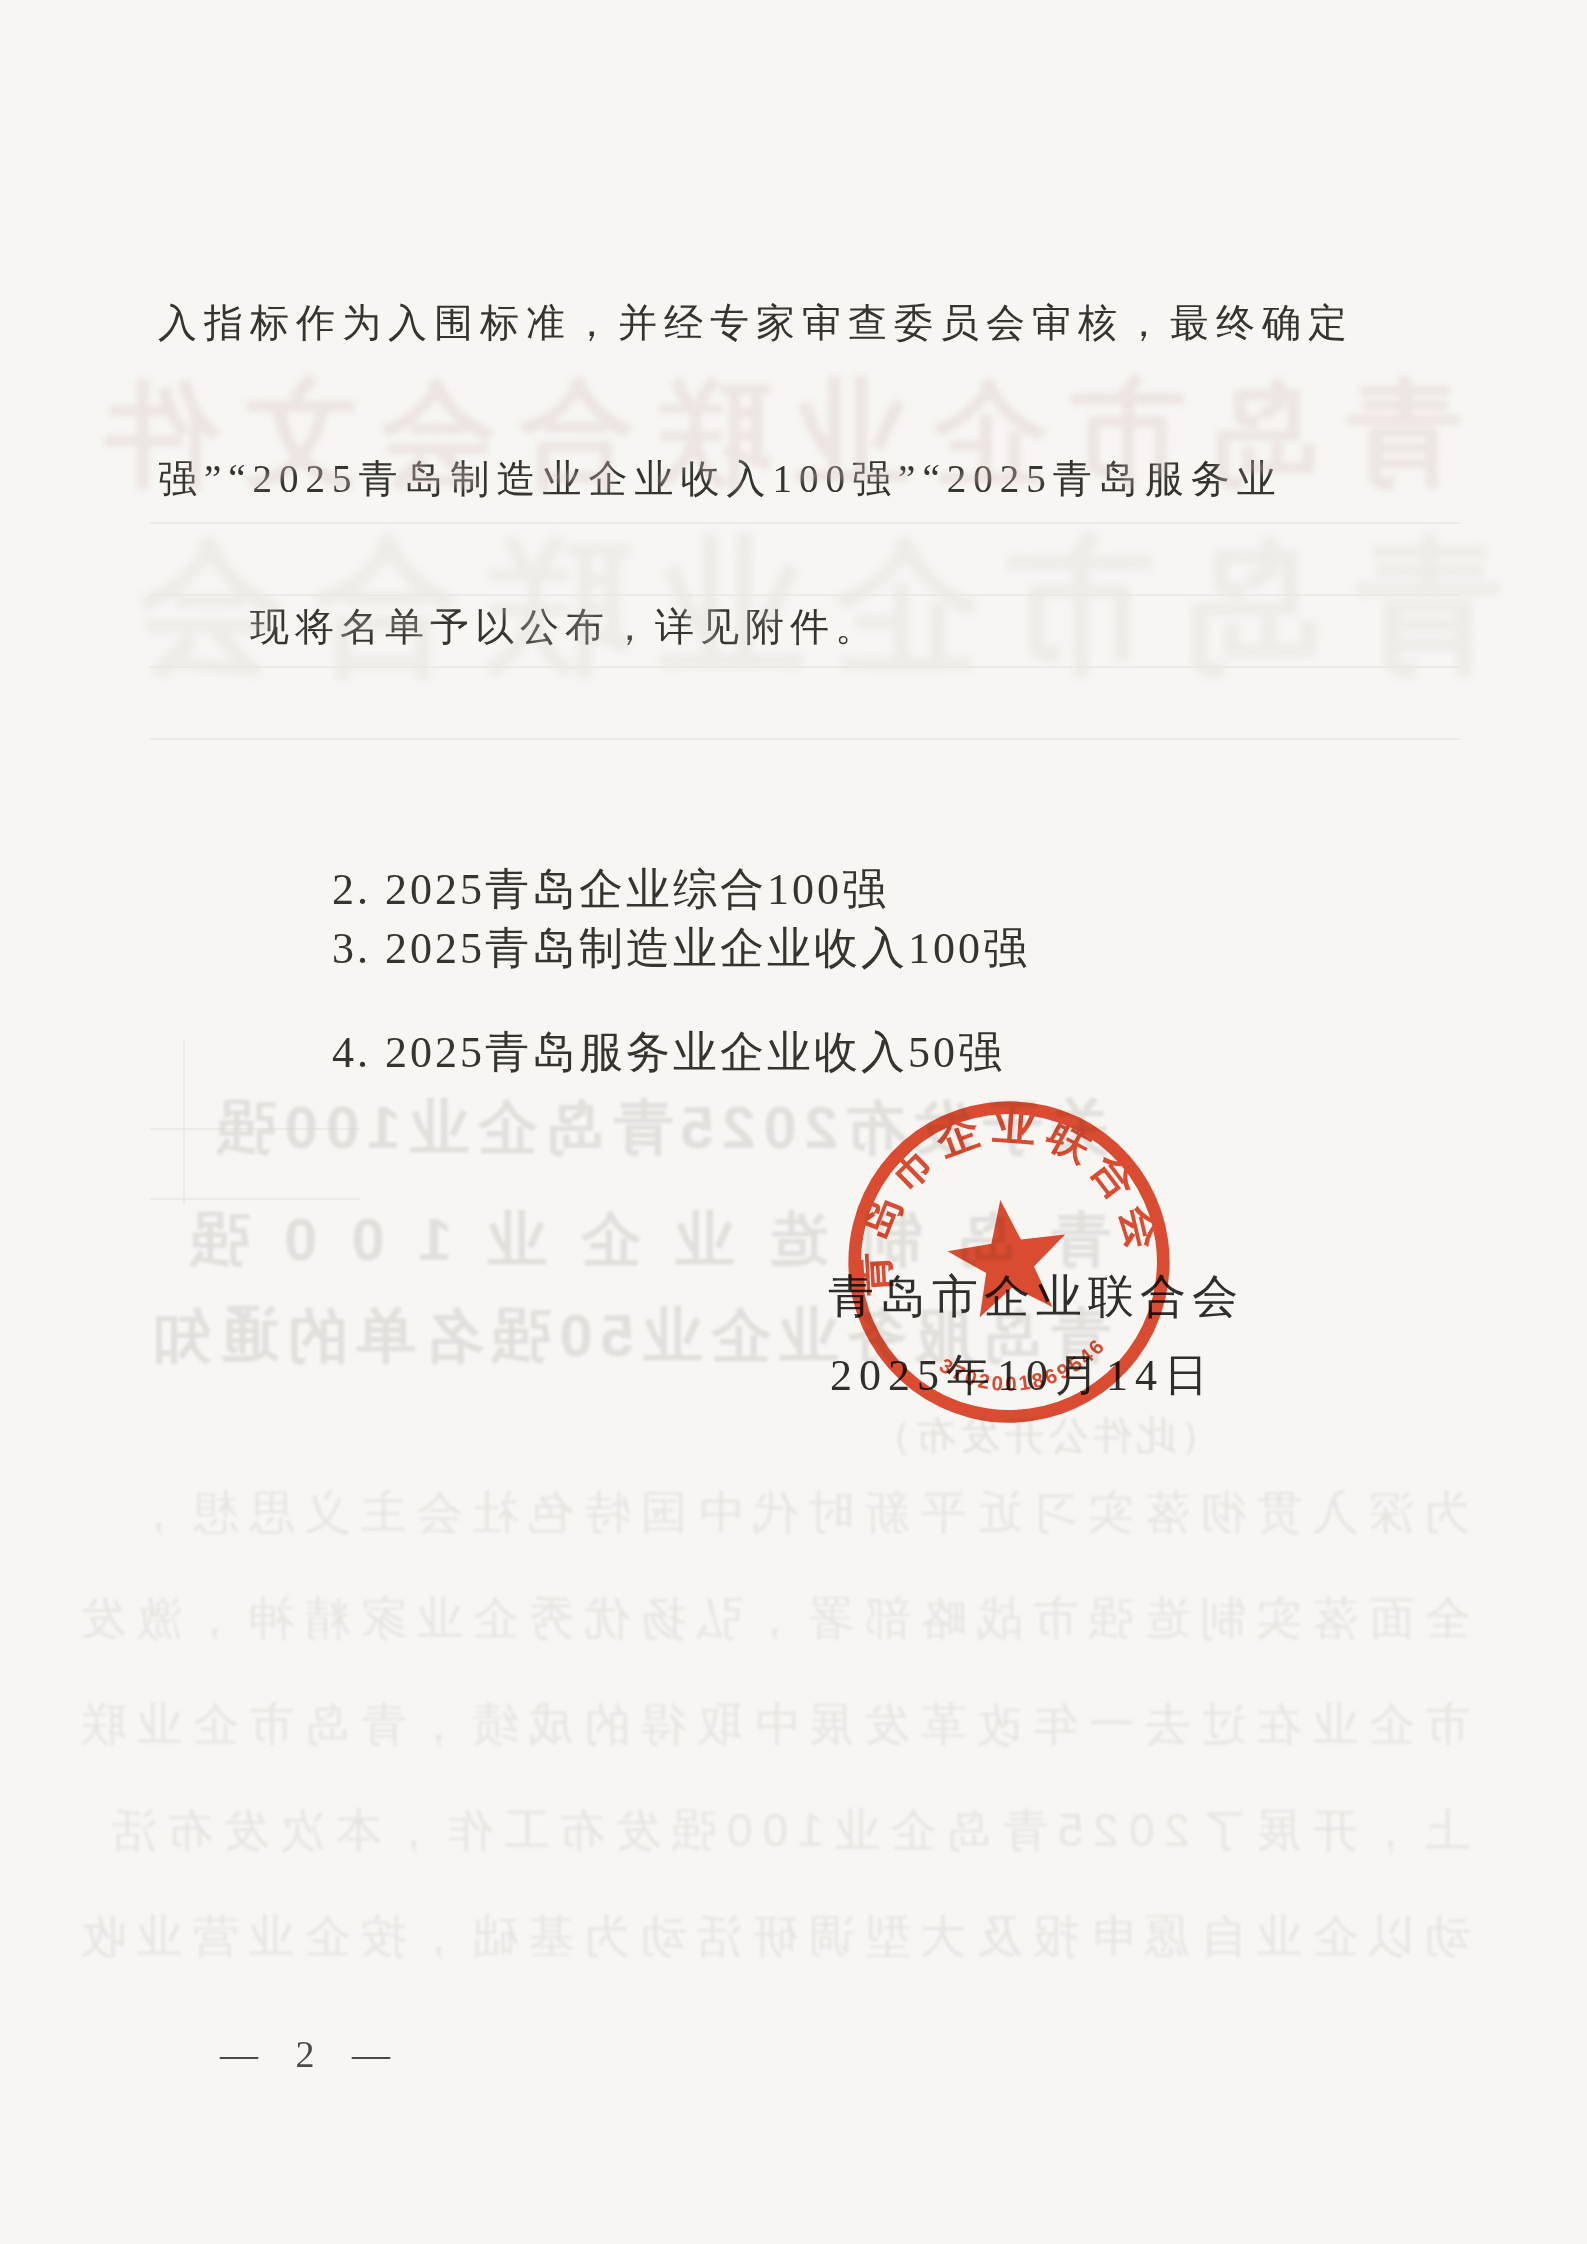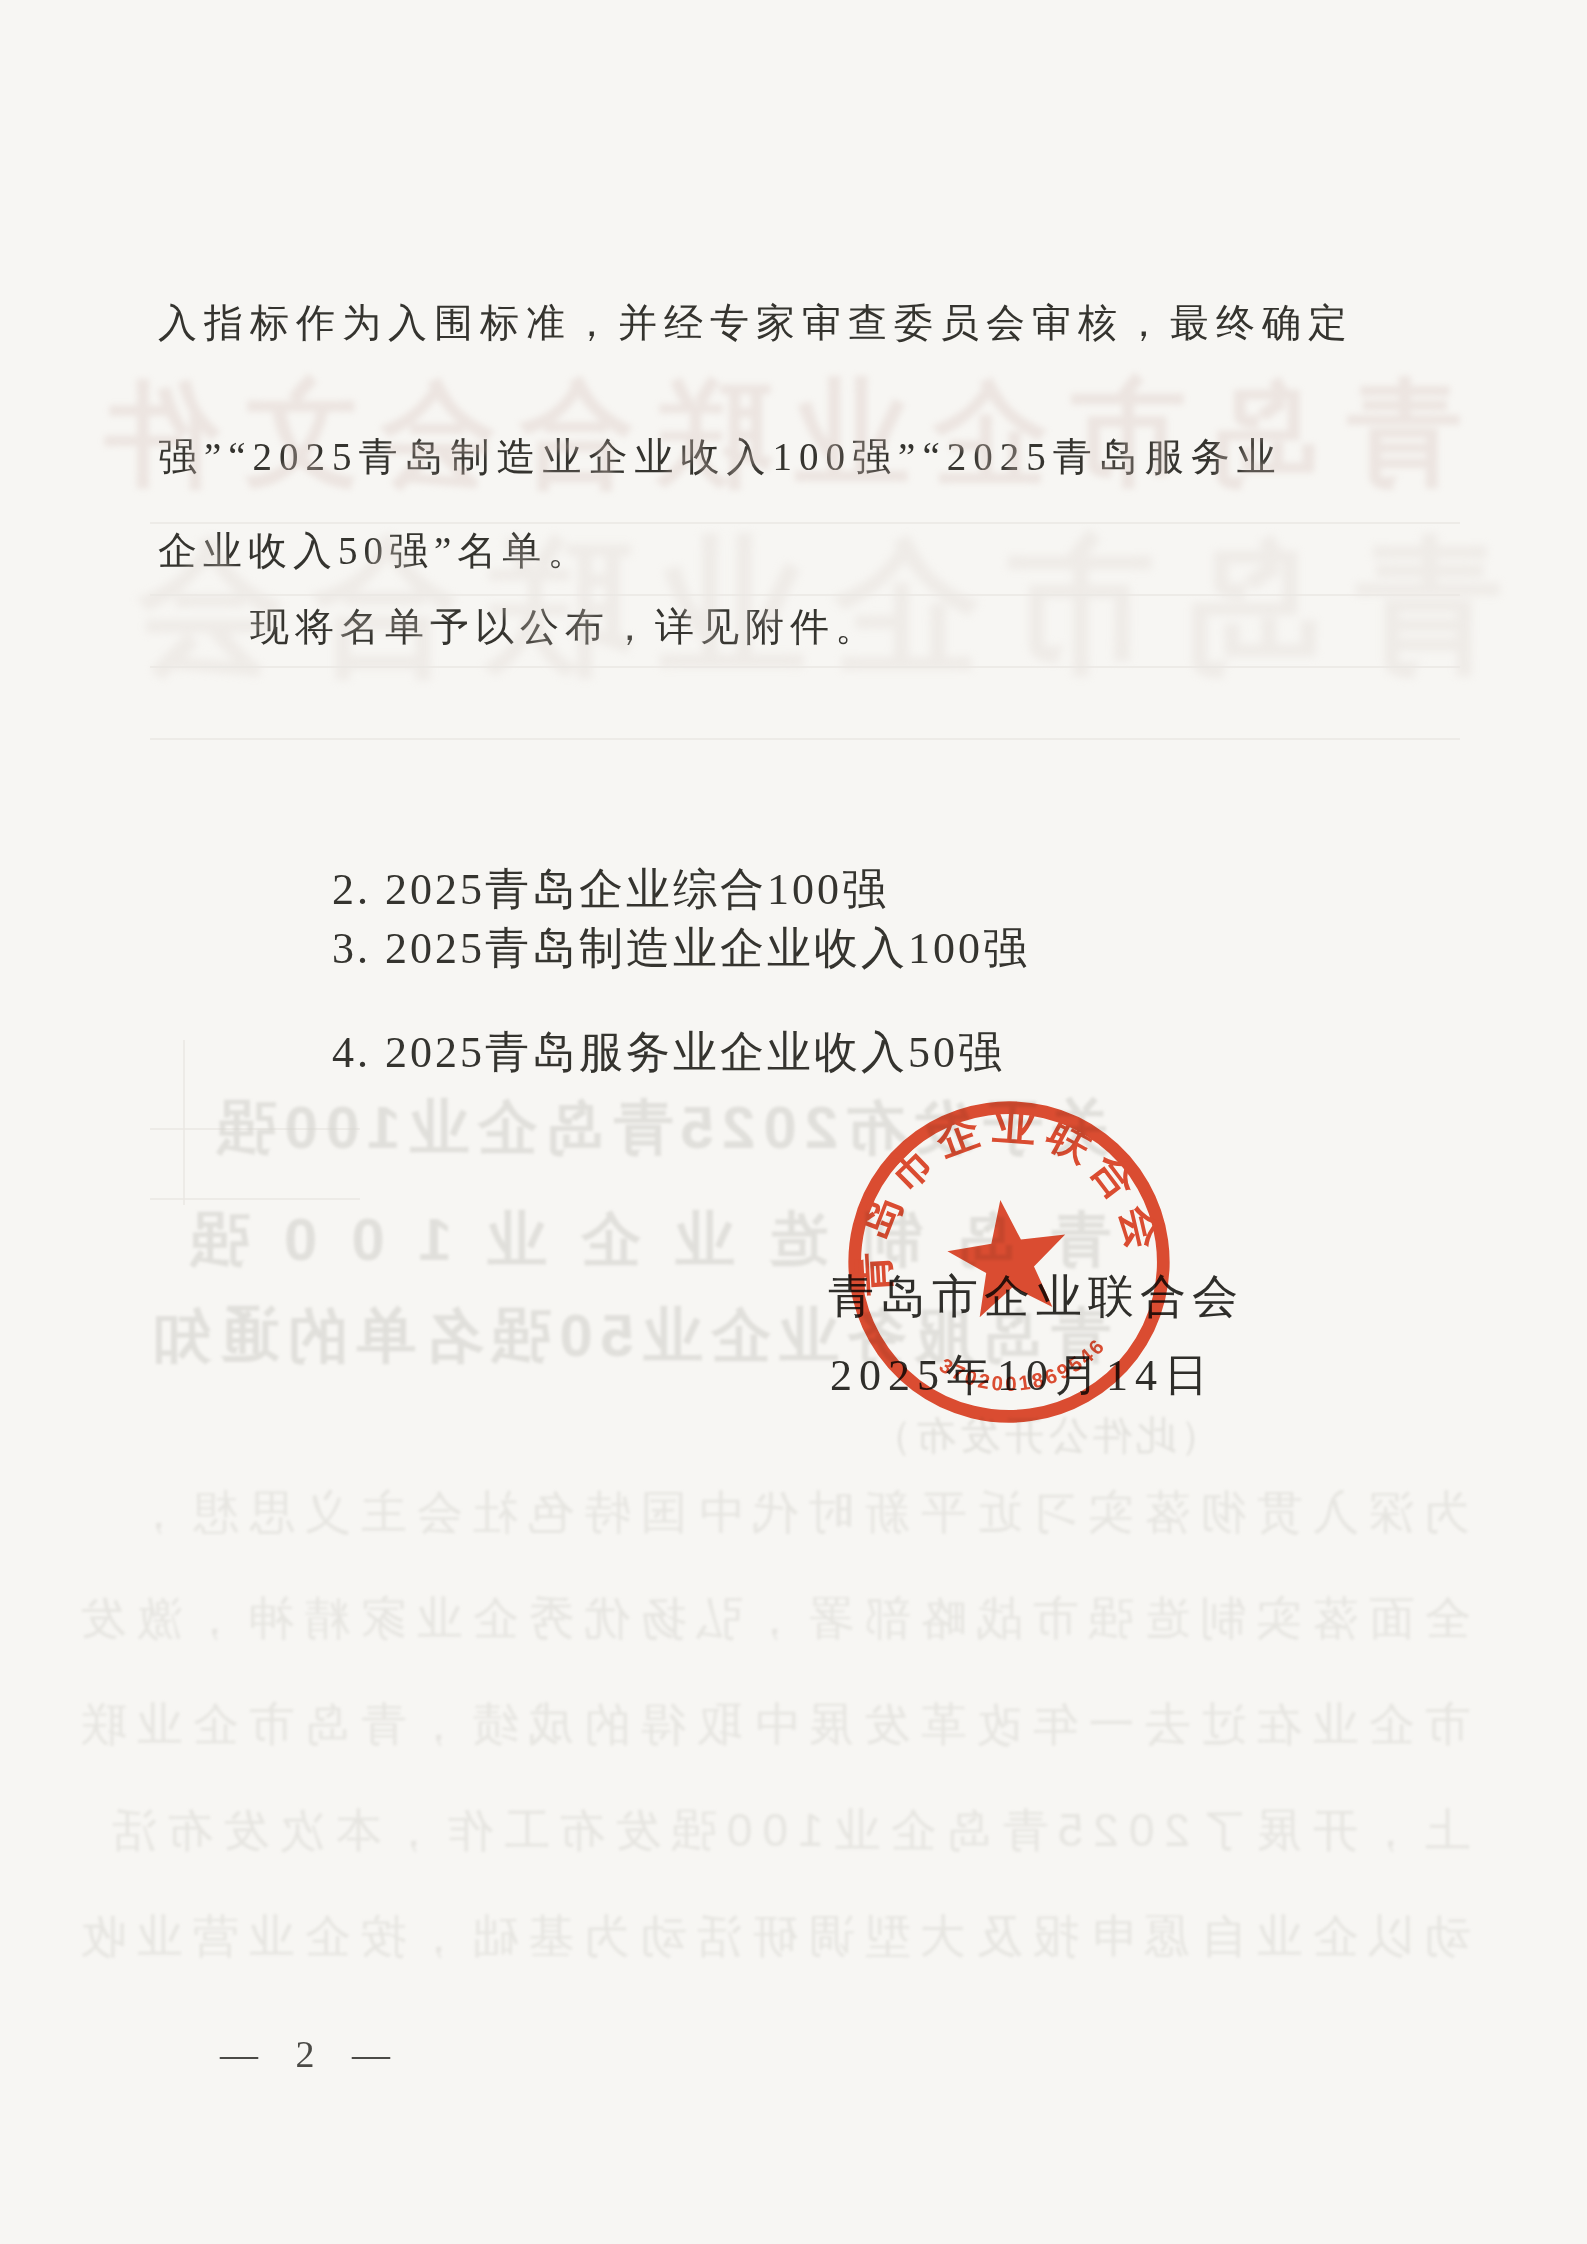--- a/index.html
+++ b/index.html
@@ -99,22 +99,21 @@
   <div class="ghost g-title g-t3">青岛服务业企业50强名单的通知</div>
   <div class="ghost g-pub">（此件公开发布）</div>
 
   <div class="ghost g-para" style="top:1482px;">为深入贯彻落实习近平新时代中国特色社会主义思想，</div>
   <div class="ghost g-para" style="top:1588px;">全面落实制造强市战略部署，弘扬优秀企业家精神，激发</div>
   <div class="ghost g-para" style="top:1694px;">市企业在过去一年改革发展中取得的成绩，青岛市企业联</div>
   <div class="ghost g-para" style="top:1800px;">上，开展了2025青岛企业100强发布工作，本次发布活</div>
   <div class="ghost g-para" style="top:1906px;">动以企业自愿申报及大型调研活动为基础，按企业营业收</div>
 
   <div class="bline" style="top:296px;">入指标作为入围标准，并经专家审查委员会审核，最终确定</div>
-  <div class="bline" style="top:430px;">强”“2025青岛制造业企业收入100强”“2025青岛服务业</div>
-  <div class="bline" style="top:524px;letter-spacing:6px;">企业收入50强”名单。</div>
+  <div class="bline" style="top:452px;">强”“2025青岛制造业企业收入100强”“2025青岛服务业</div>
   <div class="bline" style="top:600px;left:250px;letter-spacing:6px;">现将名单予以公布，详见附件。</div>
 
   <div class="attrow" style="left:332px;top:860px;">2. 2025青岛企业综合100强</div>
   <div class="attrow" style="left:332px;top:919px;">3. 2025青岛制造业企业收入100强</div>
   <div class="attrow" style="left:332px;top:1023px;">4. 2025青岛服务业企业收入50强</div>
 
   <div class="sig-org">青岛市企业联合会</div>
   <div class="sig-date">2025年10月14日</div>
 
   <svg class="seal" viewBox="0 0 340 340">

